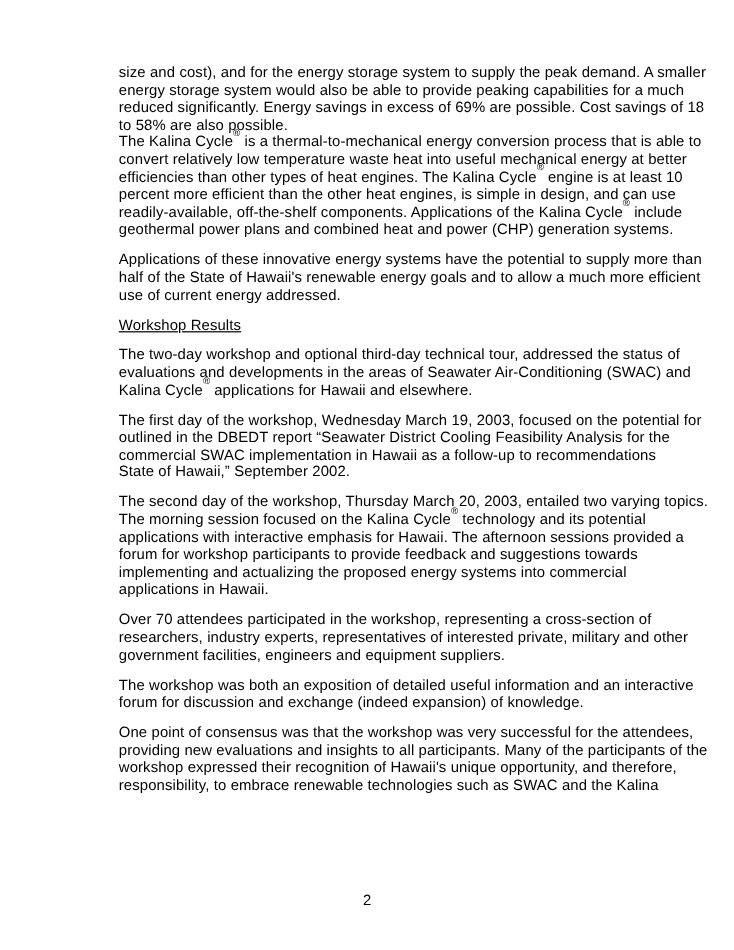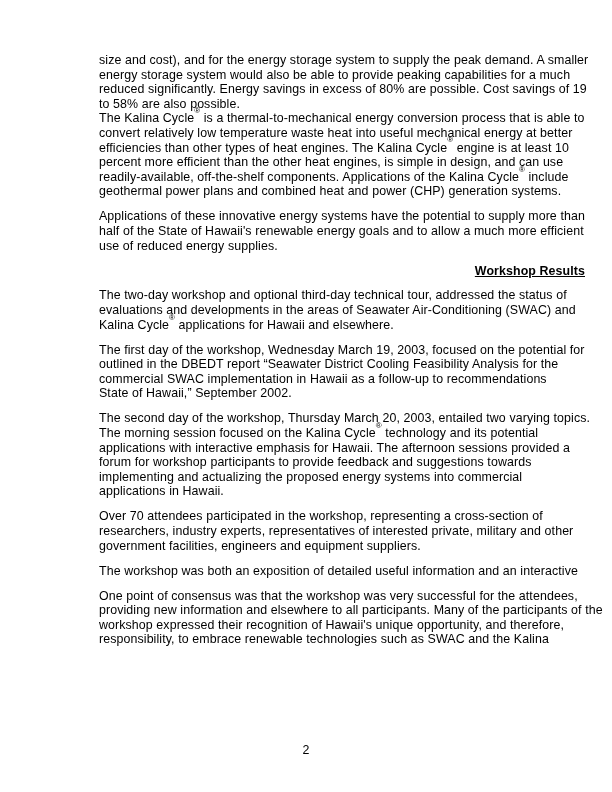--- a/index.html
+++ b/index.html
@@ -28,25 +28,24 @@
   }
   .line {
     white-space: pre;
     font-size: 12.4px;
     line-height: 14.6px;
     letter-spacing: 0.1px;
   }
   .heading {
     font-size: 12.4px;
     line-height: 14.6px;
-    font-weight: bold;
+    font-weight: normal;
     text-decoration: underline;
     margin: 0 0 10.4px 0;
     letter-spacing: 0.1px;
-    text-align: right;
   }
   sup.reg {
     font-size: 8px;
     line-height: 0;
     position: relative;
     top: -4px;
     letter-spacing: 0;
   }
   .footer {
     position: absolute;
@@ -59,33 +58,33 @@
   }
 </style>
 </head>
 <body>
 
 <div class="page">
   <div class="doc-body">
     <div class="para">
         <div class="line">size and cost), and for the energy storage system to supply the peak demand. A smaller</div>
         <div class="line">energy storage system would also be able to provide peaking capabilities for a much</div>
-        <div class="line">reduced significantly. Energy savings in excess of 80% are possible. Cost savings of 19</div>
+        <div class="line">reduced significantly. Energy savings in excess of 69% are possible. Cost savings of 18</div>
         <div class="line">to 58% are also possible.</div>
         <div class="line">The Kalina Cycle<sup class="reg">®</sup> is a thermal-to-mechanical energy conversion process that is able to</div>
         <div class="line">convert relatively low temperature waste heat into useful mechanical energy at better</div>
         <div class="line">efficiencies than other types of heat engines. The Kalina Cycle<sup class="reg">®</sup> engine is at least 10</div>
         <div class="line">percent more efficient than the other heat engines, is simple in design, and can use</div>
         <div class="line">readily-available, off-the-shelf components. Applications of the Kalina Cycle<sup class="reg">®</sup> include</div>
         <div class="line">geothermal power plans and combined heat and power (CHP) generation systems.</div>
       </div>
     <div class="para">
         <div class="line">Applications of these innovative energy systems have the potential to supply more than</div>
         <div class="line">half of the State of Hawaii's renewable energy goals and to allow a much more efficient</div>
-        <div class="line">use of reduced energy supplies.</div>
+        <div class="line">use of current energy addressed.</div>
       </div>
     <div class="heading">Workshop Results</div>
     <div class="para">
         <div class="line">The two-day workshop and optional third-day technical tour, addressed the status of</div>
         <div class="line">evaluations and developments in the areas of Seawater Air-Conditioning (SWAC) and</div>
         <div class="line">Kalina Cycle<sup class="reg">®</sup> applications for Hawaii and elsewhere.</div>
       </div>
     <div class="para">
         <div class="line">The first day of the workshop, Wednesday March 19, 2003, focused on the potential for</div>
         <div class="line">outlined in the DBEDT report “Seawater District Cooling Feasibility Analysis for the</div>
@@ -100,22 +99,23 @@
         <div class="line">implementing and actualizing the proposed energy systems into commercial</div>
         <div class="line">applications in Hawaii.</div>
       </div>
     <div class="para">
         <div class="line">Over 70 attendees participated in the workshop, representing a cross-section of</div>
         <div class="line">researchers, industry experts, representatives of interested private, military and other</div>
         <div class="line">government facilities, engineers and equipment suppliers.</div>
       </div>
     <div class="para">
         <div class="line">The workshop was both an exposition of detailed useful information and an interactive</div>
+        <div class="line">forum for discussion and exchange (indeed expansion) of knowledge.</div>
       </div>
     <div class="para">
         <div class="line">One point of consensus was that the workshop was very successful for the attendees,</div>
-        <div class="line">providing new information and elsewhere to all participants. Many of the participants of the</div>
+        <div class="line">providing new evaluations and insights to all participants. Many of the participants of the</div>
         <div class="line">workshop expressed their recognition of Hawaii's unique opportunity, and therefore,</div>
         <div class="line">responsibility, to embrace renewable technologies such as SWAC and the Kalina</div>
       </div>
   </div>
   <div class="footer">2</div>
 </div>
 
 </body></html>

